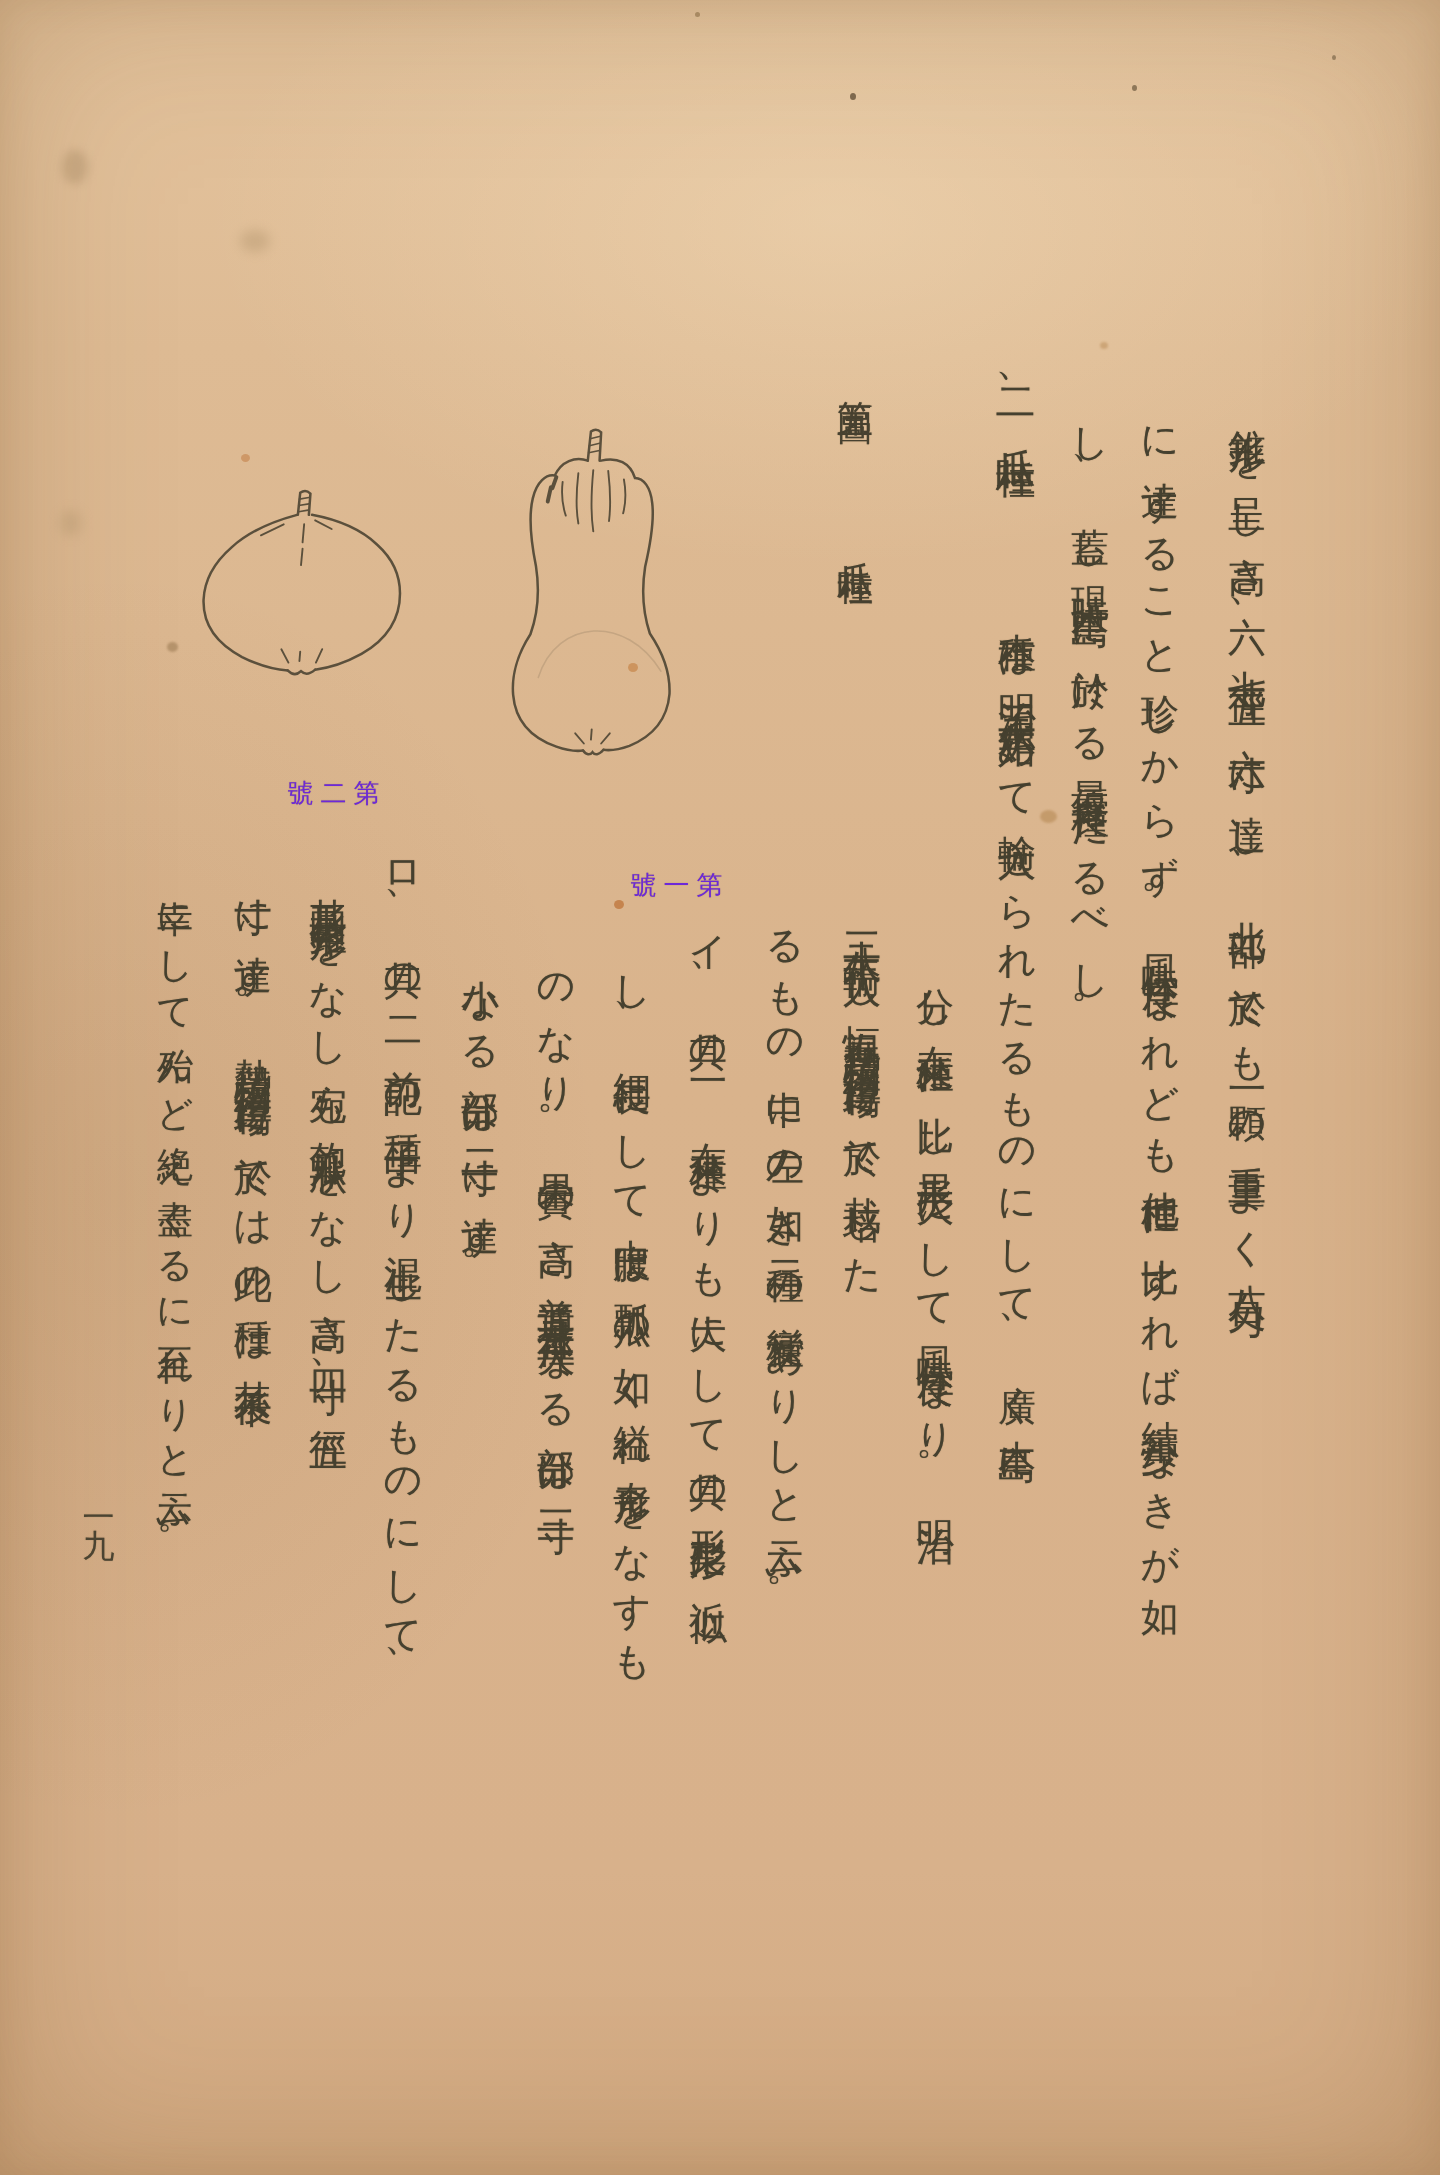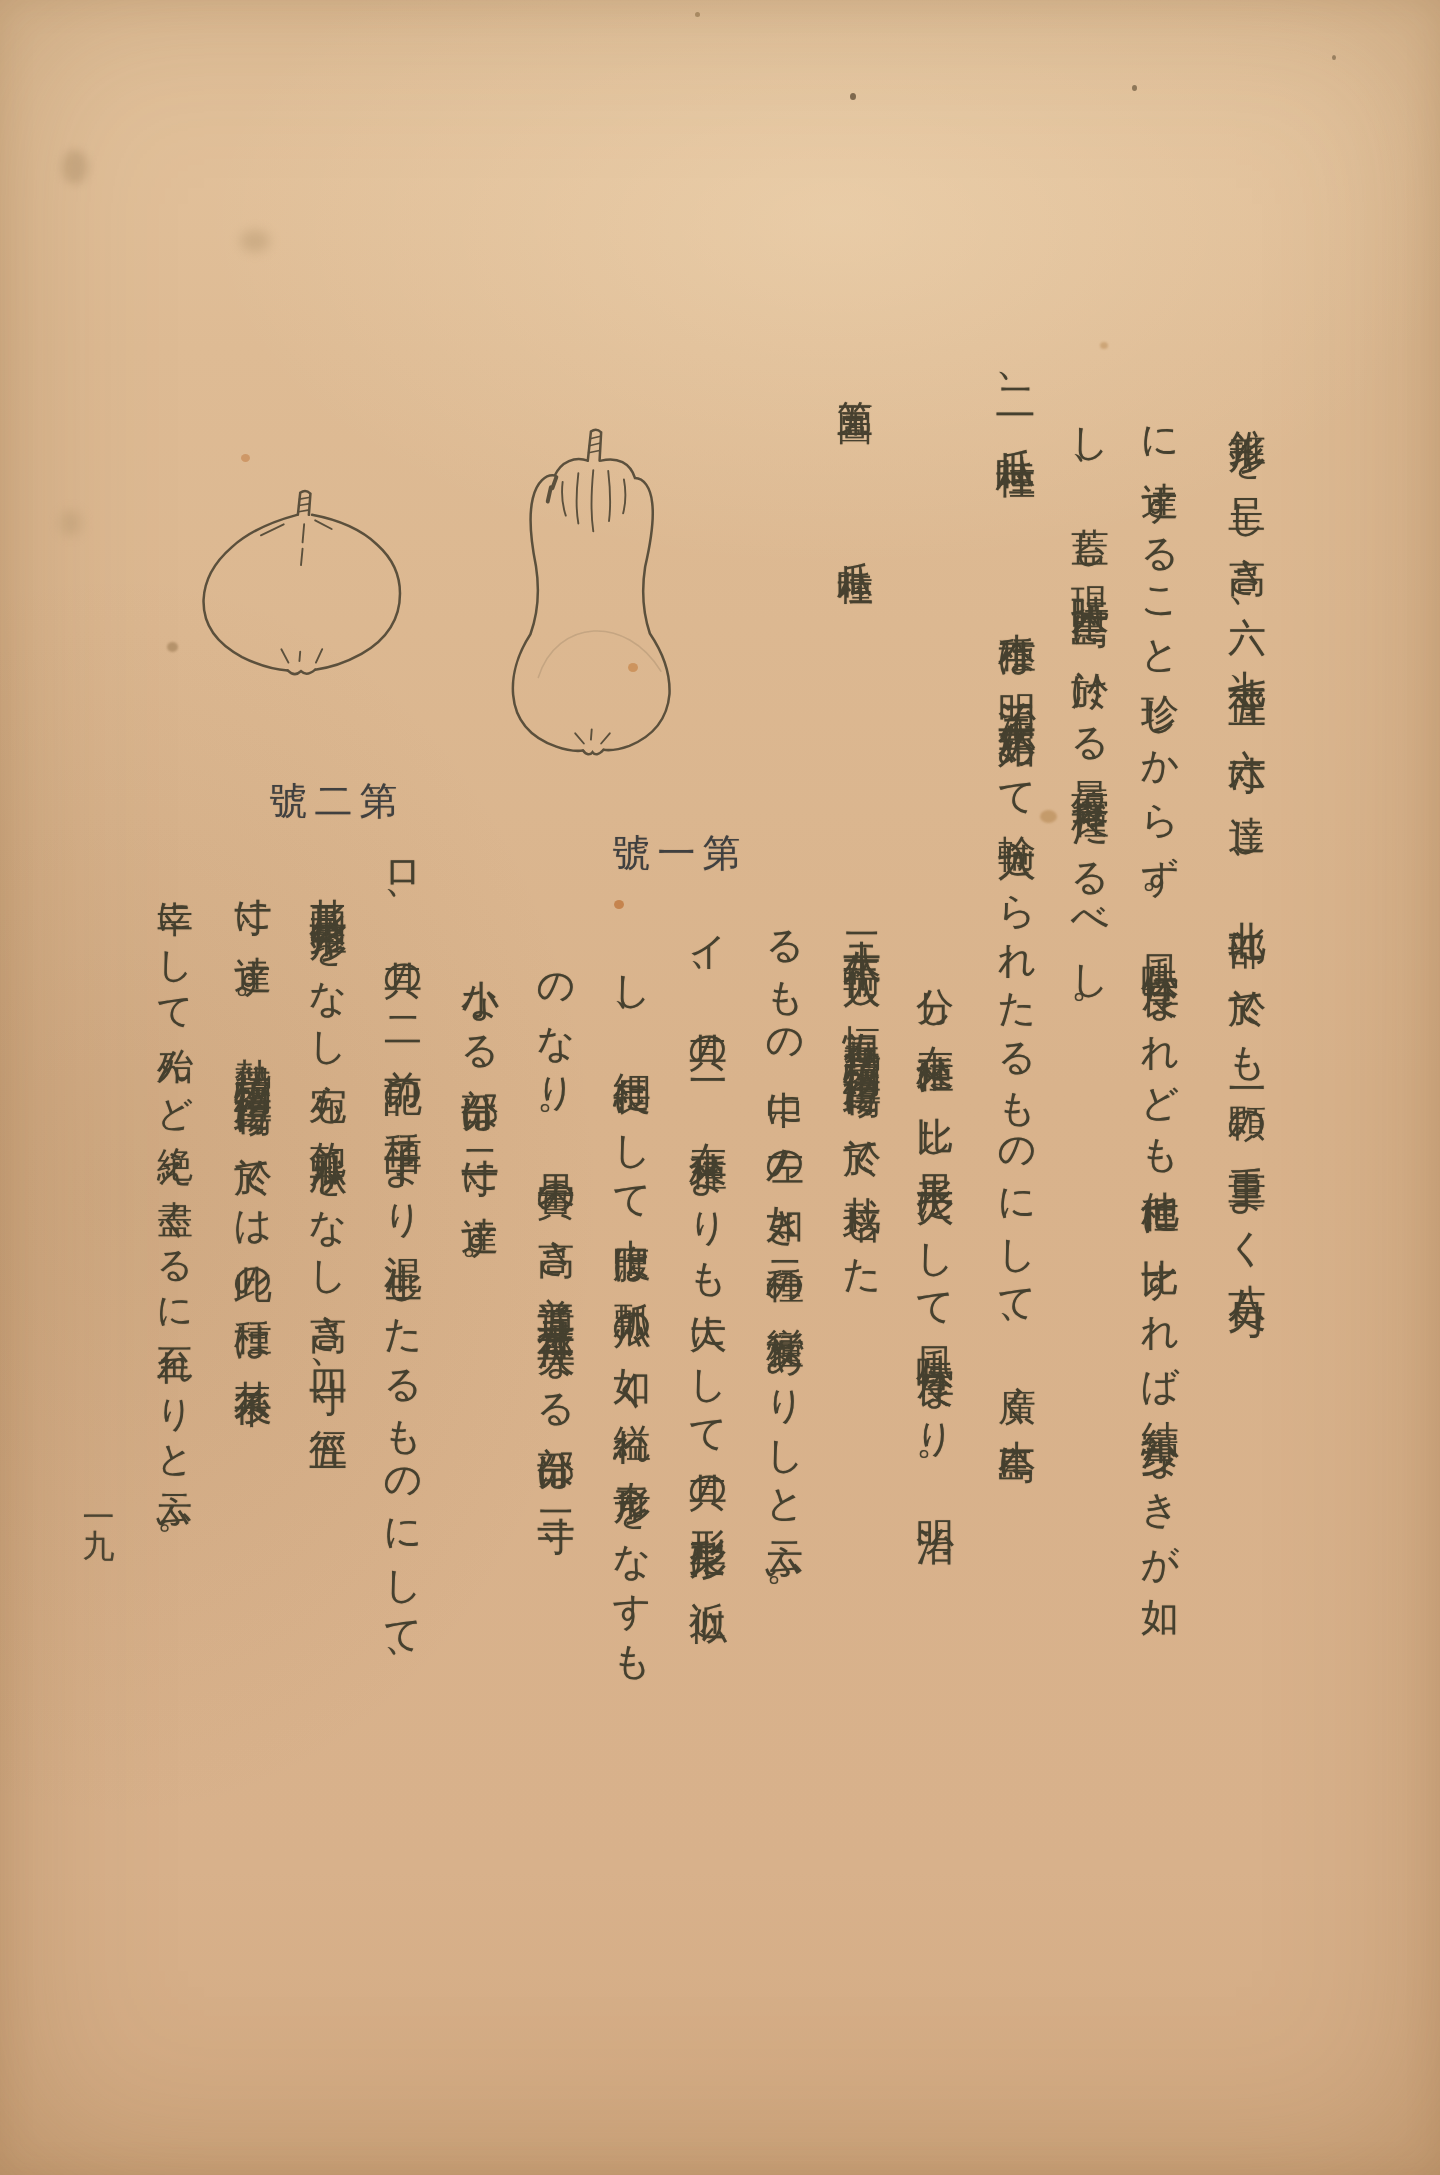--- a/index.html
+++ b/index.html
@@ -31,21 +31,21 @@
   .t45{font-size:38px;letter-spacing:7px;}
   .t44{font-size:38px;letter-spacing:6px;}
   .t42{font-size:36px;letter-spacing:6px;}
   .heading{font-size:40px;letter-spacing:8px;}
   .pagenum{font-size:32px;letter-spacing:4px;color:#4a4433;}
   .figcap{font-size:36px;letter-spacing:6px;color:#474130;}
   
   .hcap{
     position:absolute;width:140px;text-align:center;
     direction:rtl;unicode-bidi:bidi-override;
-    font-size:38px;letter-spacing:7px;color:#404040;
+    font-size:26px;letter-spacing:7px;color:#6d28d9;
     text-shadow:0 0 1px rgba(62,53,32,.4);
   }
   .figure-svg{position:absolute;}
   
   .stamp{position:absolute;left:0;top:2020px;width:1440px;height:155px;opacity:.92;}
   .speck{position:absolute;border-radius:50%;pointer-events:none;}
 </style>
 </head>
 <body>
 
@@ -100,21 +100,21 @@
       <path d="M312,505 L283,519 M352,500 L373,511 M338,505 L336,528 M336,536 L334,557" stroke-width="2.4"></path>
 
       <path d="M329,493 C299,501 267,515 246,534 C223,554 211,577 210,601 C209,631 225,656 259,674 C281,685 301,690 317,691"></path>
       <path d="M348,493 C380,499 411,512 431,531 C451,549 460,571 460,593 C460,625 444,651 411,670 C391,681 369,688 352,690"></path>
 
       <path d="M309,664 L318,681 M353,681 L361,664 M333,667 L332,679" stroke-width="2.4"></path>
       <path d="M317,691 C323,697 329,697 334,692 C339,697 345,696 352,690"></path>
     </g>
   </svg>
 
-  <div class="hcap" style="left:610px;top:828px">第一號</div>
+  <div class="hcap" style="left:610px;top:868px">第一號</div>
   <div class="hcap" style="left:267px;top:776px">第二號</div>
 
   <div class="stamp">
     
     
     
   </div>
 
   <div class="speck" style="left:850px;top:93px;width:6px;height:7px;background:#53422c;opacity:.7"></div>
   <div class="speck" style="left:1132px;top:85px;width:5px;height:6px;background:#6b5a3f;opacity:.7"></div>

